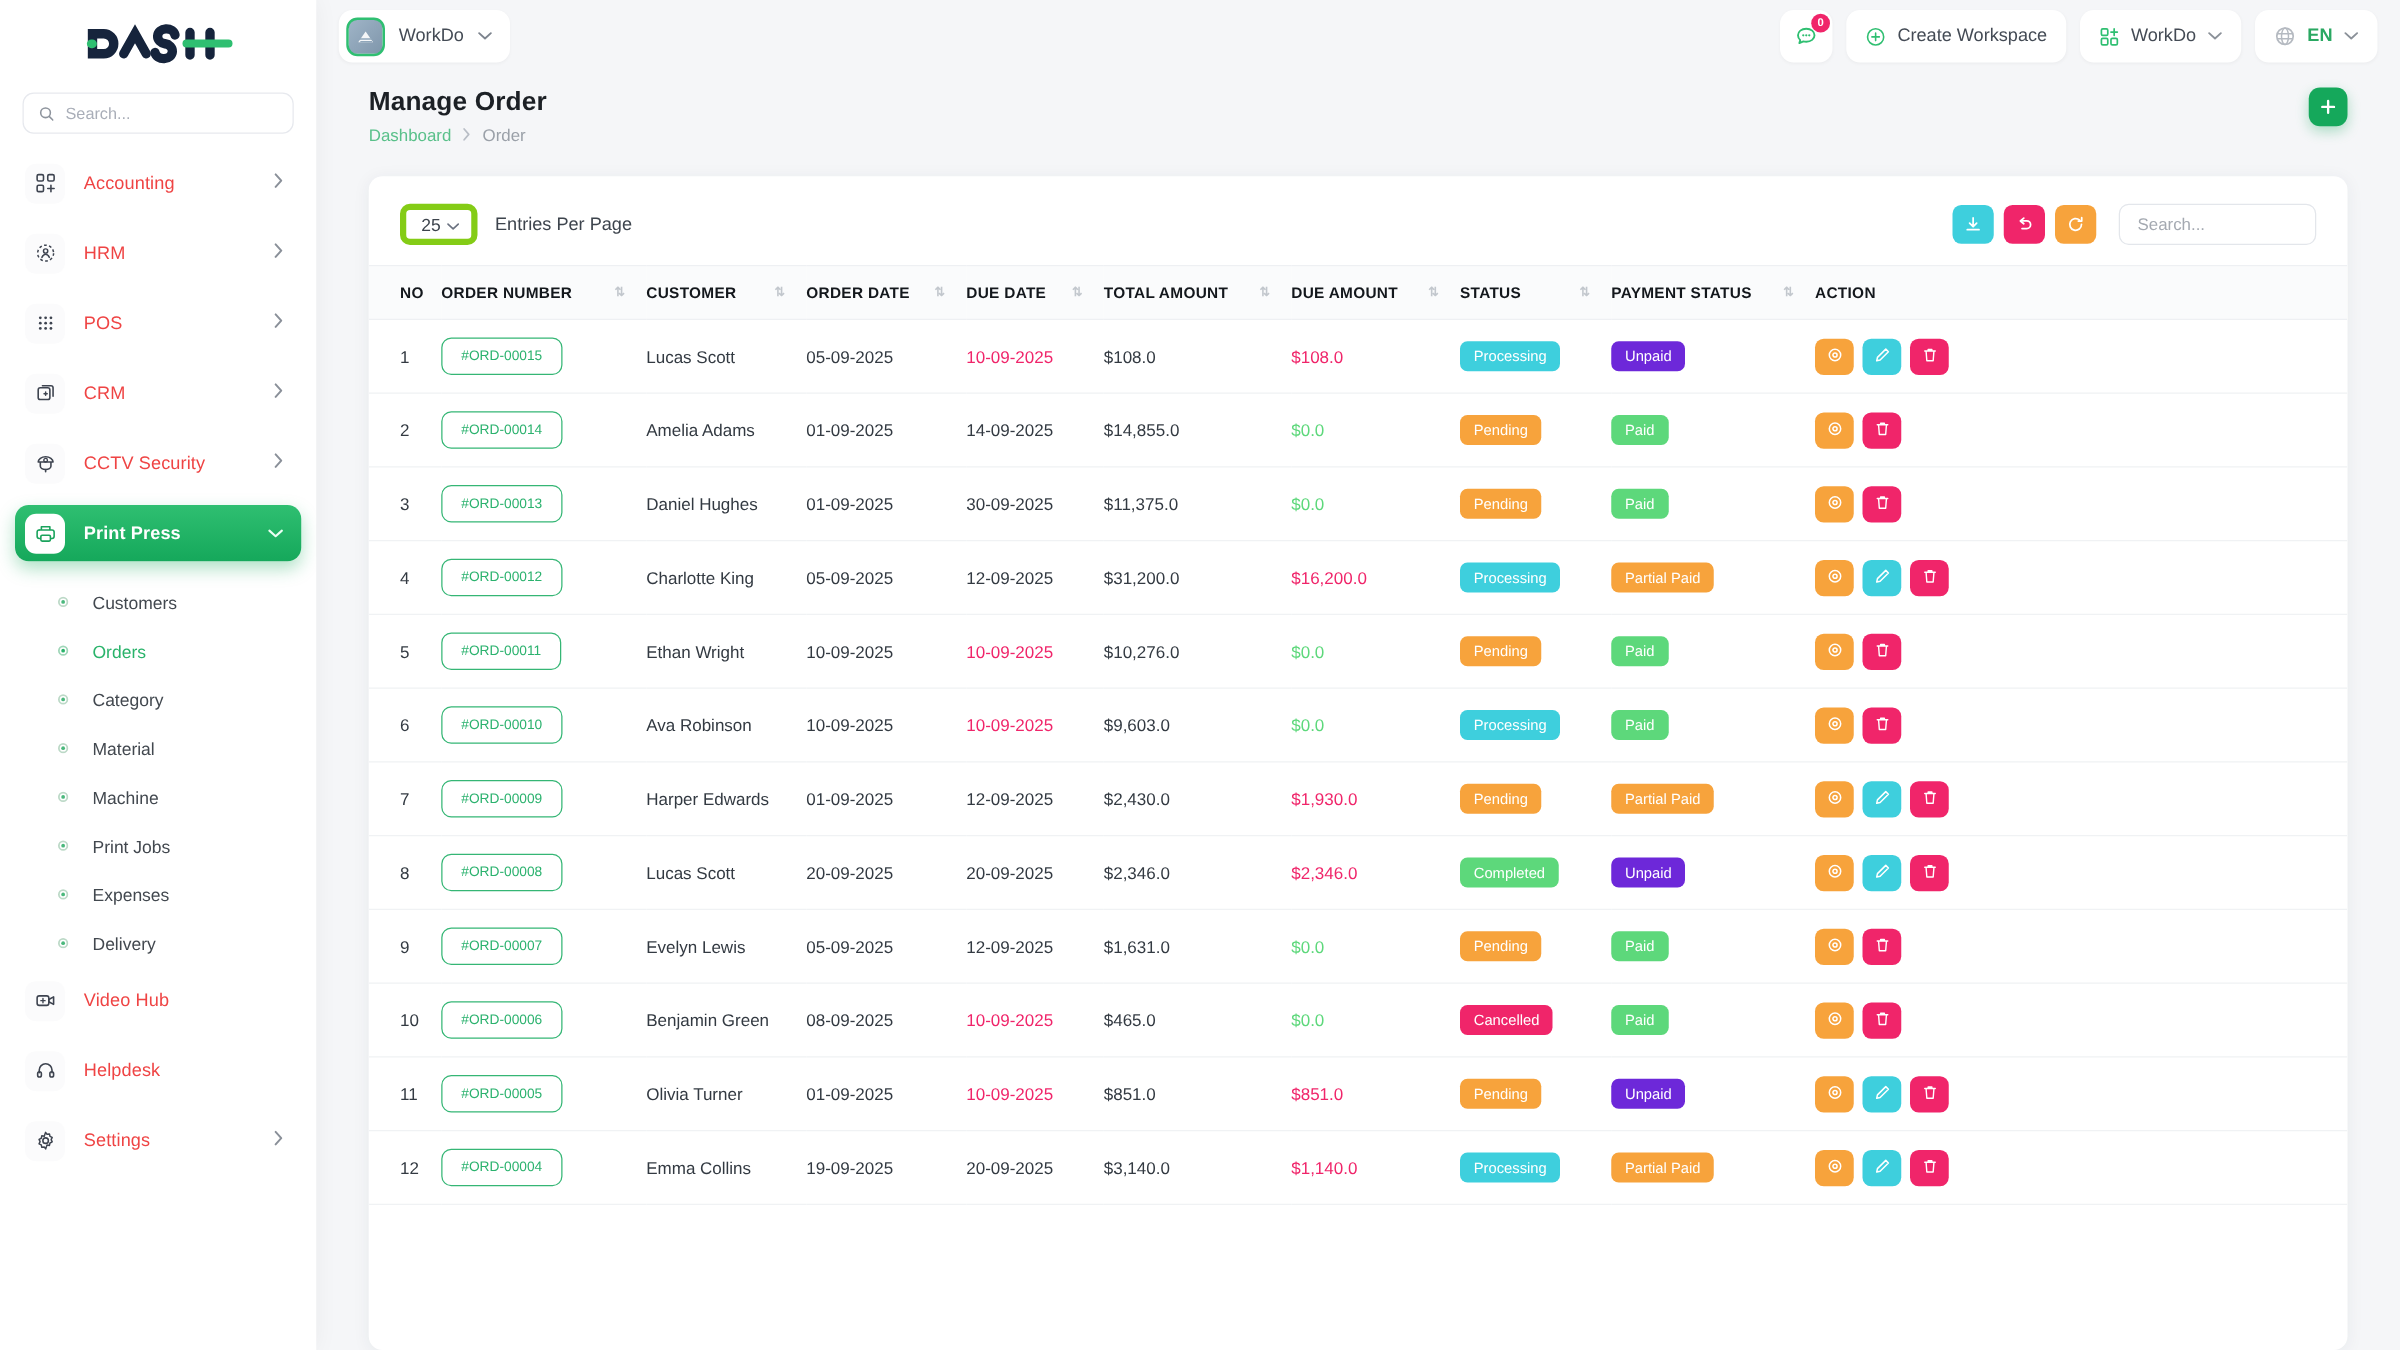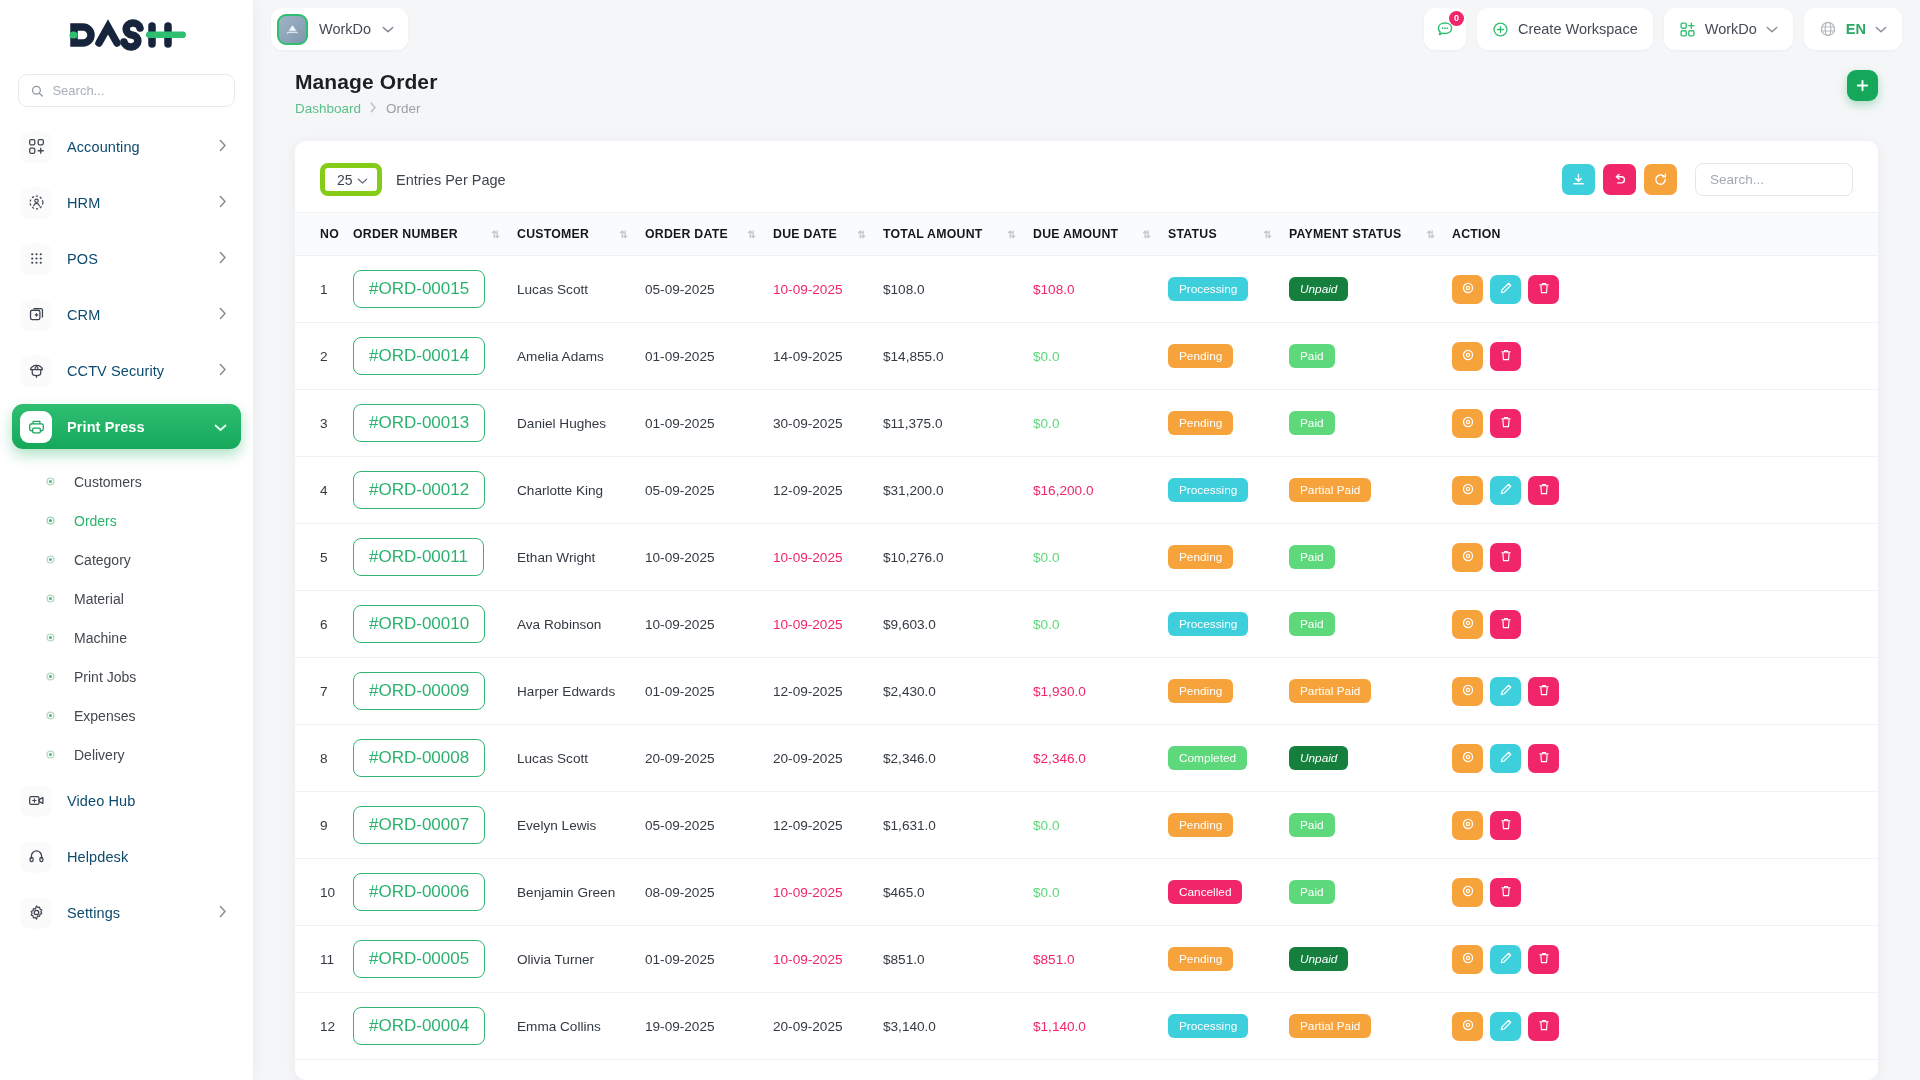--- a/index.html
+++ b/index.html
@@ -57,21 +57,21 @@
   .nav-item .ico-box {
     width: 32px; height: 32px;
     border-radius: 9px;
     background: #fbfbfc;
     display: flex; align-items: center; justify-content: center;
     flex: 0 0 32px;
     margin-right: 15px;
   }
   .nav-item .nav-label {
     font-size: 14.5px;
-    color: #0c4a6e;
+    color: #ef4444;
     letter-spacing: .1px;
     flex: 1;
   }
   .nav-item .chev { color: #8a9099; flex: 0 0 auto; margin-right: 4px; }
   .nav-item.active {
     background: linear-gradient(180deg,#2fbf71 0%,#15a85b 100%);
     box-shadow: 0 6px 14px rgba(27,168,91,.35);
   }
   .nav-item.active .nav-label { color:#fff; font-weight: bold; }
   .nav-item.active .ico-box { background: #ffffff; }
@@ -216,32 +216,32 @@
   .c-tot  { width: 150px; margin-top: 41px; }
   .c-due  { width: 135px; }
   .c-sts  { width: 121px; }
   .c-pay  { width: 163px; }
   .c-act  { width: auto; }
 
   .ordchip {
     display:inline-block;
     border:1px solid #35b675; color:#2bb26e;
     border-radius:8px; padding:8px 15px;
-    font-size:17px;
+    font-size:11px;
   }
   .red { color:#f0256a; }
   .green { color:#5dd87b; }
   .pill {
     display:inline-block; color:#fff;
     border-radius:6px; padding:5px 11px;
     font-size:11.8px; line-height:1.25;
   }
   .p-processing{background:#3ecfdd;} .p-pending{background:#f7a33c;}
   .p-completed{background:#5dd87b;} .p-cancelled{background:#f0256a;}
-  .p-unpaid{background:#15803d;font-style:italic;} .p-paid{background:#5dd87b;} .p-partial{background:#f7a33c;}
+  .p-unpaid{background:#6d28d9;} .p-paid{background:#5dd87b;} .p-partial{background:#f7a33c;}
   .acts { display:flex; gap:7px; }
   .act-btn { width:31px;height:29px;border-radius:7px;display:flex;align-items:center;justify-content:center;cursor:pointer; }
   .a-view{background:#f7a33c;} .a-edit{background:#3ecfdd;} .a-del{background:#f0256a;}
   .tbl-wrap { overflow:hidden; }
 </style>
 </head>
 <body>
 
 <div class="app">
 

